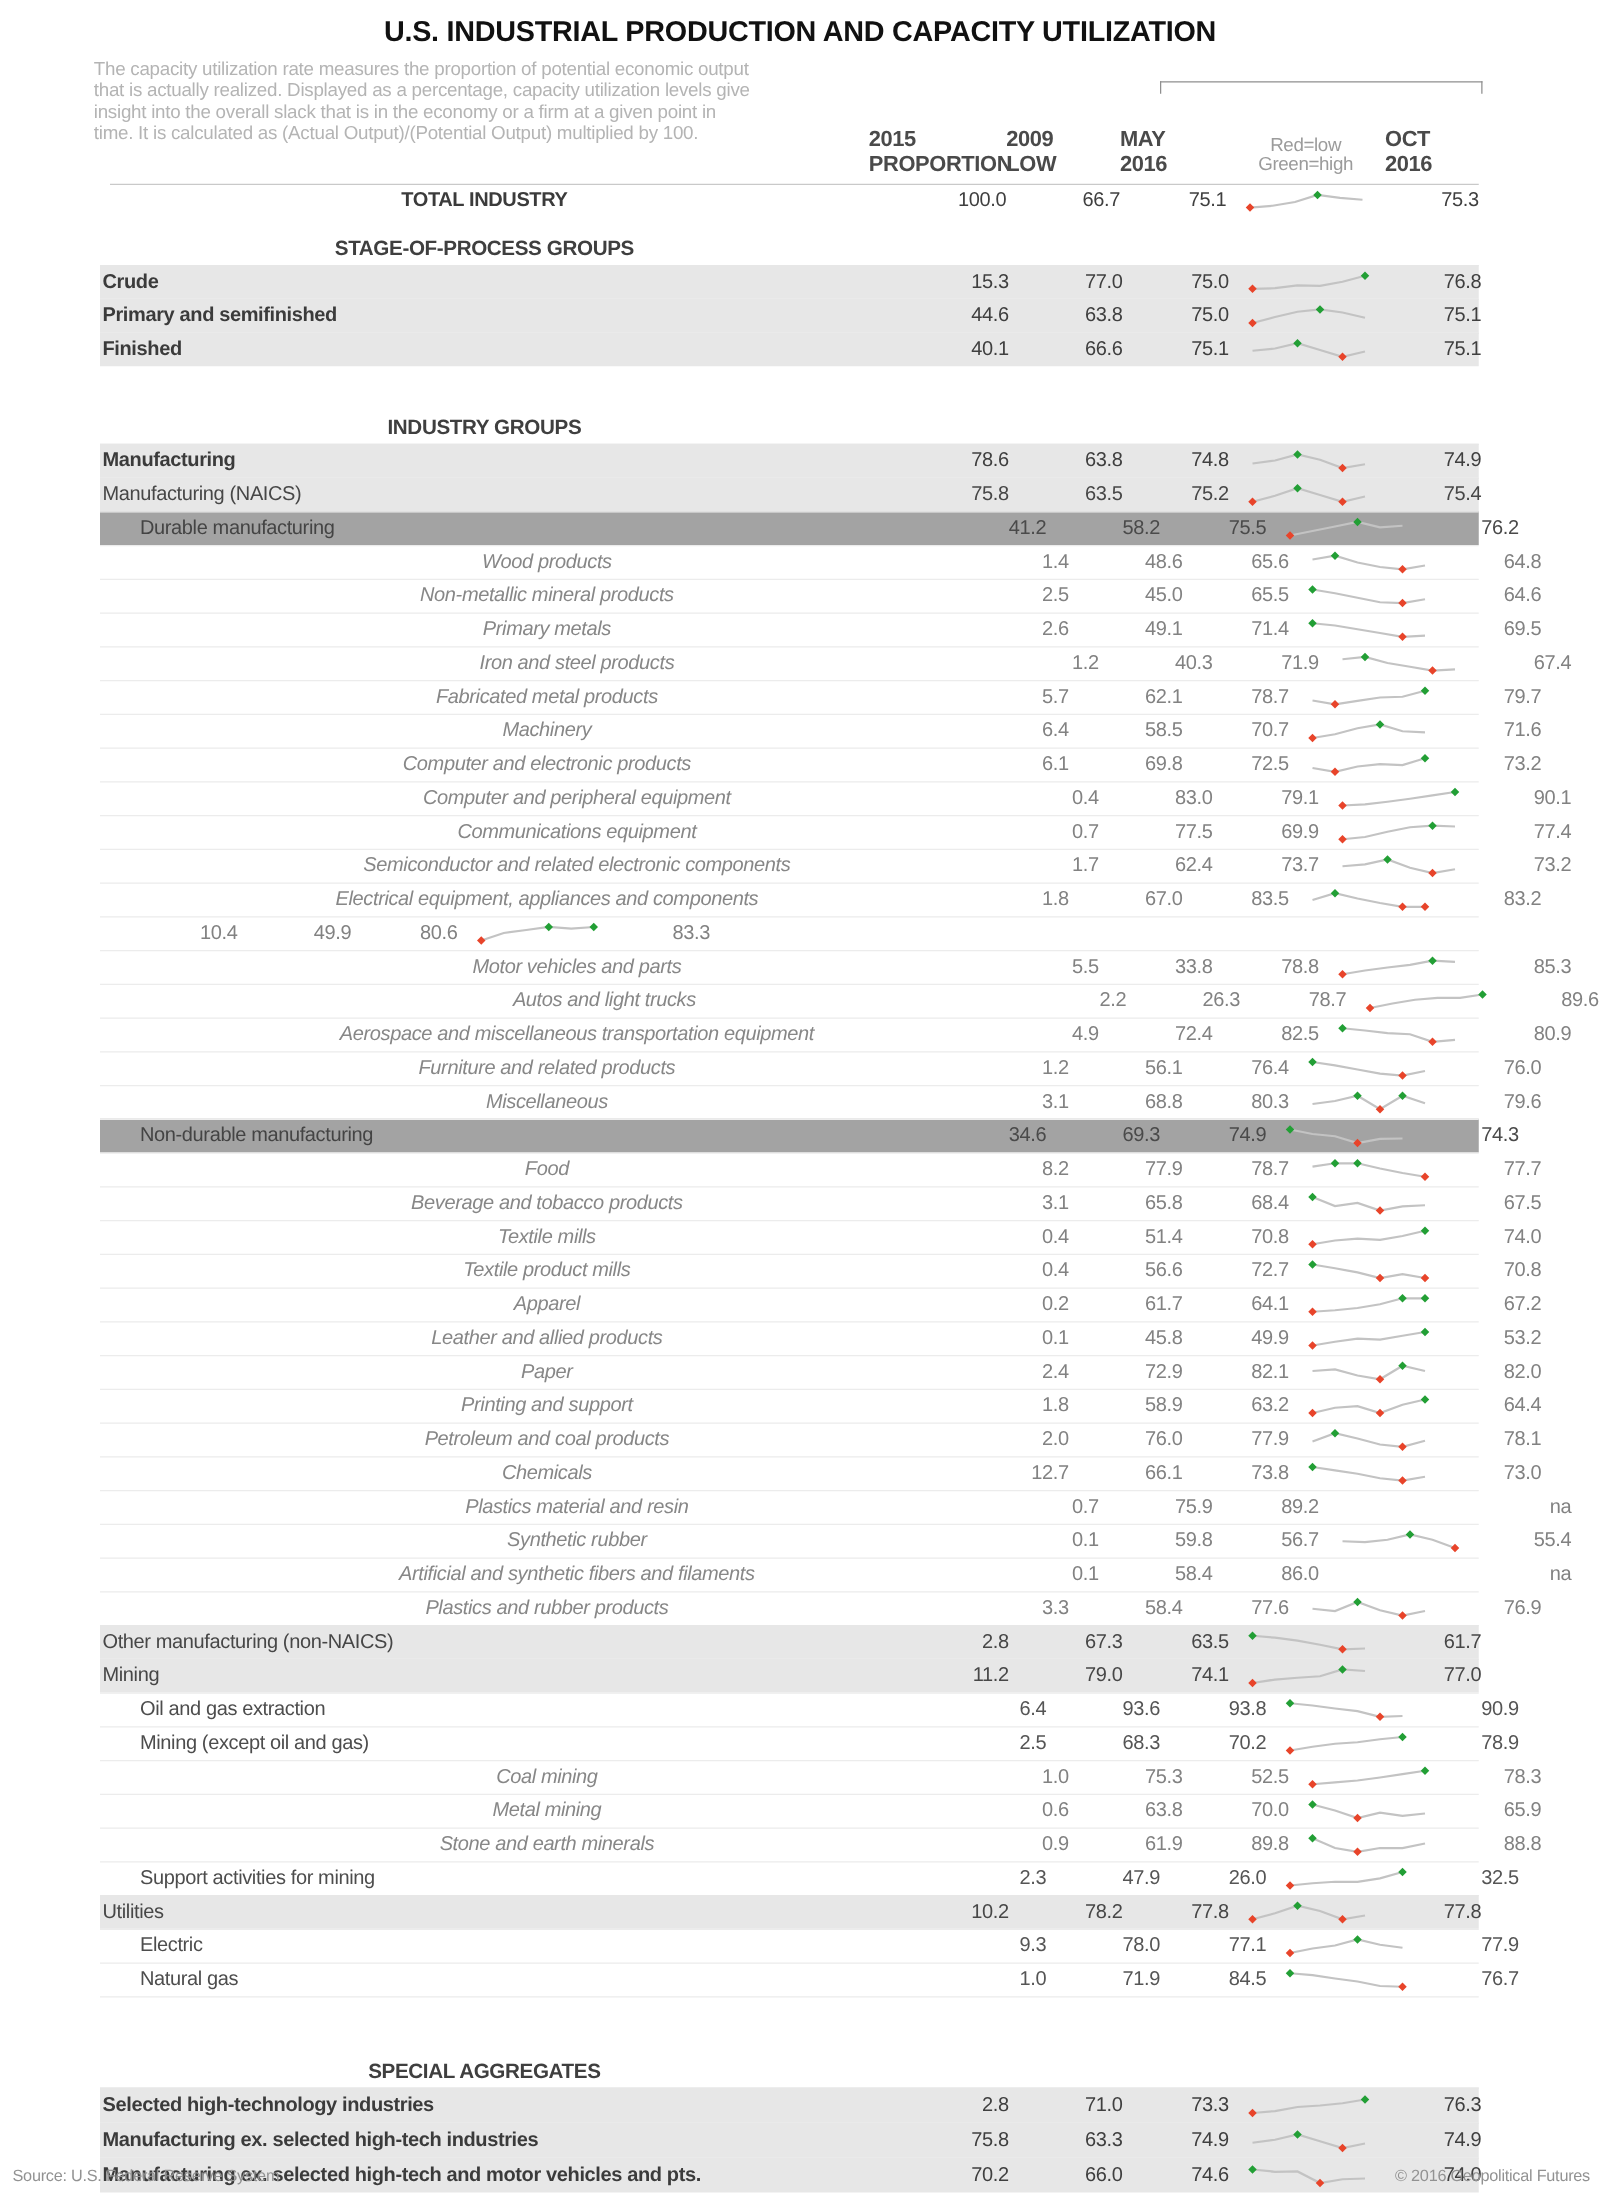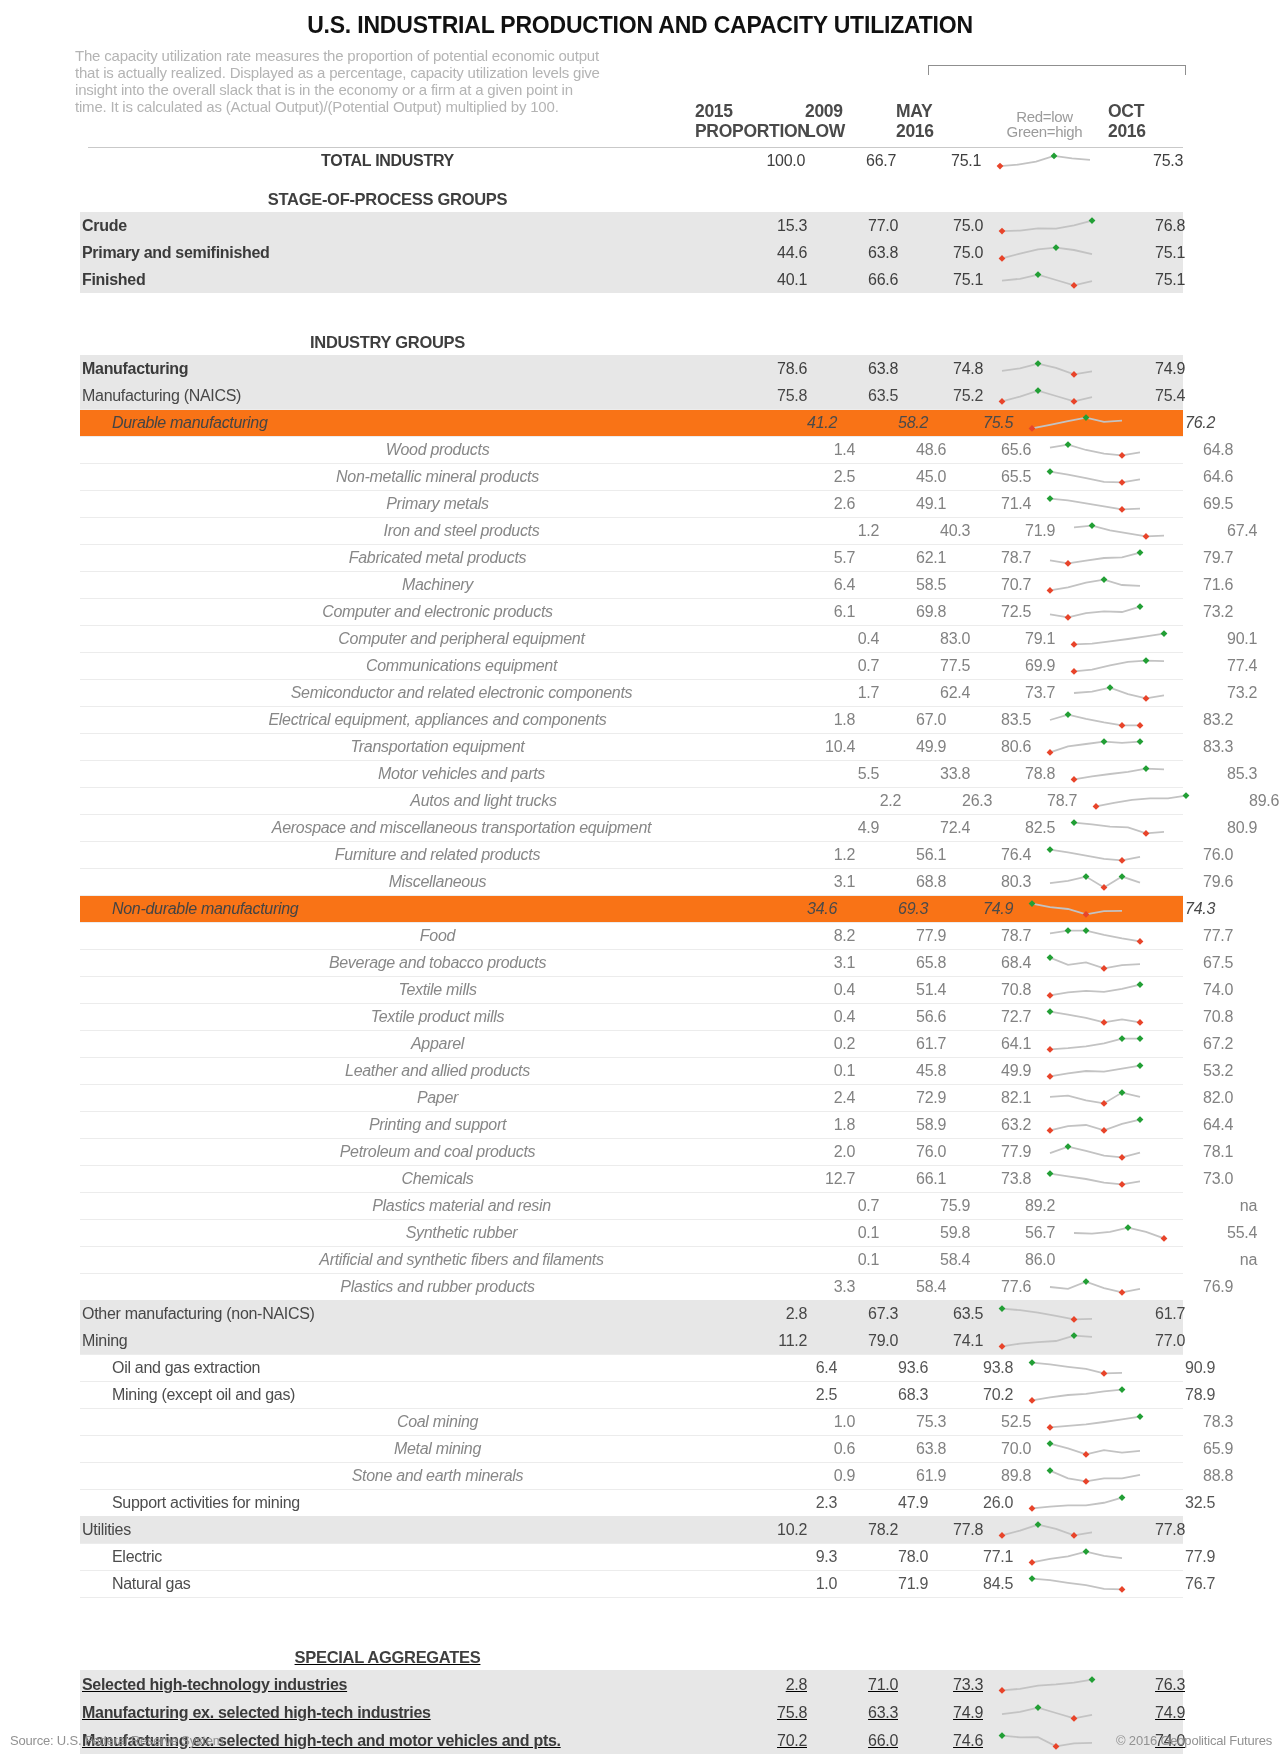--- a/index.html
+++ b/index.html
@@ -33,21 +33,21 @@
   .bracket{
     position:absolute;left:848px;top:18px;width:256px;height:9px;
     border:1.5px solid #8f8f8f;border-bottom:none;
   }
   .header-rule{border-top:1px solid #c9c9c9;margin-left:8px;}
   .row{display:flex;align-items:center;height:26px;border-top:1px solid #ececec;}
   .section{position:relative;}
   .section.sec-1{margin-top:12px;}
   .section.sec-2{margin-top:36px;}
   .section.sec-2{border-bottom:1px solid #ececec;}
-  .section.sec-3{margin-top:46px;text-decoration:underline;}
+  .section.sec-3{margin-top:46px;}
   .section.sec-3 .row{height:27px;}
   .section-row{
     display:flex;height:26px;align-items:center;border-top:none;
   }
   .section-title{
     width:615px;text-align:center;font-weight:bold;color:#3f3f3f;
     font-size:16.5px;letter-spacing:-0.3px;
   }
   .cell-label{flex:0 0 615px;font-size:16px;color:#4d4d4d;letter-spacing:-0.3px;white-space:nowrap;overflow:hidden;}
   .cell-num{font-size:16px;color:#555555;text-align:right;letter-spacing:-0.3px;}
@@ -58,21 +58,21 @@
   .c-oct{flex:0 0 75px;}
   .row.total{border-top:none;}
   .row.total .cell-label{text-align:center;font-weight:bold;color:#3b3b3b;}
   .row.total .cell-num{color:#3f3f3f;}
   .row.bold{background:#e7e7e7;border-top-color:#e7e7e7;}
   .row.bold .cell-label{font-weight:bold;color:#3b3b3b;}
   .row.bold .cell-num{color:#3f3f3f;}
   .row.shaded{background:#e7e7e7;border-top-color:#e7e7e7;}
   .row.shaded .cell-label{color:#474747;}
   .row.shaded .cell-num{color:#474747;}
-  .row.subtotal{background:#f97316;border-top-color:#ededed;font-style:italic;}
+  .row.subtotal{background:#a3a3a3;border-top-color:#ededed;}
   .row.subtotal .cell-label{color:#444444;}
   .row.subtotal .cell-num{color:#4a4a4a;}
   .row.plain .cell-label{color:#4d4d4d;}
   .row.italic .cell-label{font-style:italic;color:#878787;text-align:center;}
   .row.italic .cell-num{color:#828282;}
   .spark-svg{overflow:visible;display:block;}
   .footer{
     position:absolute;left:10px;right:8px;top:1733px;
     display:flex;justify-content:space-between;
     font-size:13px;color:#929292;letter-spacing:-0.2px;
@@ -374,21 +374,20 @@
             <svg width="100" height="18" class="spark-svg">
               <polyline points="5,9 23,3.6000000000000005 41,7.800000000000001 59,11.399999999999999 77,14.399999999999999 95,14.399999999999999" fill="none" stroke="#c3c3c3" stroke-width="1.8"></polyline>
               <path d="M 23 0.20000000000000062 L 26.4 3.6000000000000005 L 23 7 L 19.6 3.6000000000000005 Z" fill="#229f35"></path>
               <path d="M 77 10.999999999999998 L 80.4 14.399999999999999 L 77 17.799999999999997 L 73.6 14.399999999999999 Z" fill="#e8442a"></path>
               <path d="M 95 10.999999999999998 L 98.4 14.399999999999999 L 95 17.799999999999997 L 91.6 14.399999999999999 Z" fill="#e8442a"></path>
             </svg>
           </div>
           <div class="cell-num c-oct">83.2</div>
         </div>
         <div class="row italic">
-          <div class="cell-label" style="padding-left: 50px;">Transportation equipment</div>
           <div class="cell-num c-prop">10.4</div>
           <div class="cell-num c-low">49.9</div>
           <div class="cell-num c-may">80.6</div>
           <div class="c-spark">
             <svg width="100" height="18" class="spark-svg">
               <polyline points="5,14.399999999999999 23,8.399999999999999 41,6 59,3.6000000000000005 77,4.800000000000001 95,3.6000000000000005" fill="none" stroke="#c3c3c3" stroke-width="1.8"></polyline>
               <path d="M 5 10.999999999999998 L 8.4 14.399999999999999 L 5 17.799999999999997 L 1.6 14.399999999999999 Z" fill="#e8442a"></path>
               <path d="M 59 0.20000000000000062 L 62.4 3.6000000000000005 L 59 7 L 55.6 3.6000000000000005 Z" fill="#229f35"></path>
               <path d="M 95 0.20000000000000062 L 98.4 3.6000000000000005 L 95 7 L 91.6 3.6000000000000005 Z" fill="#229f35"></path>
             </svg>

